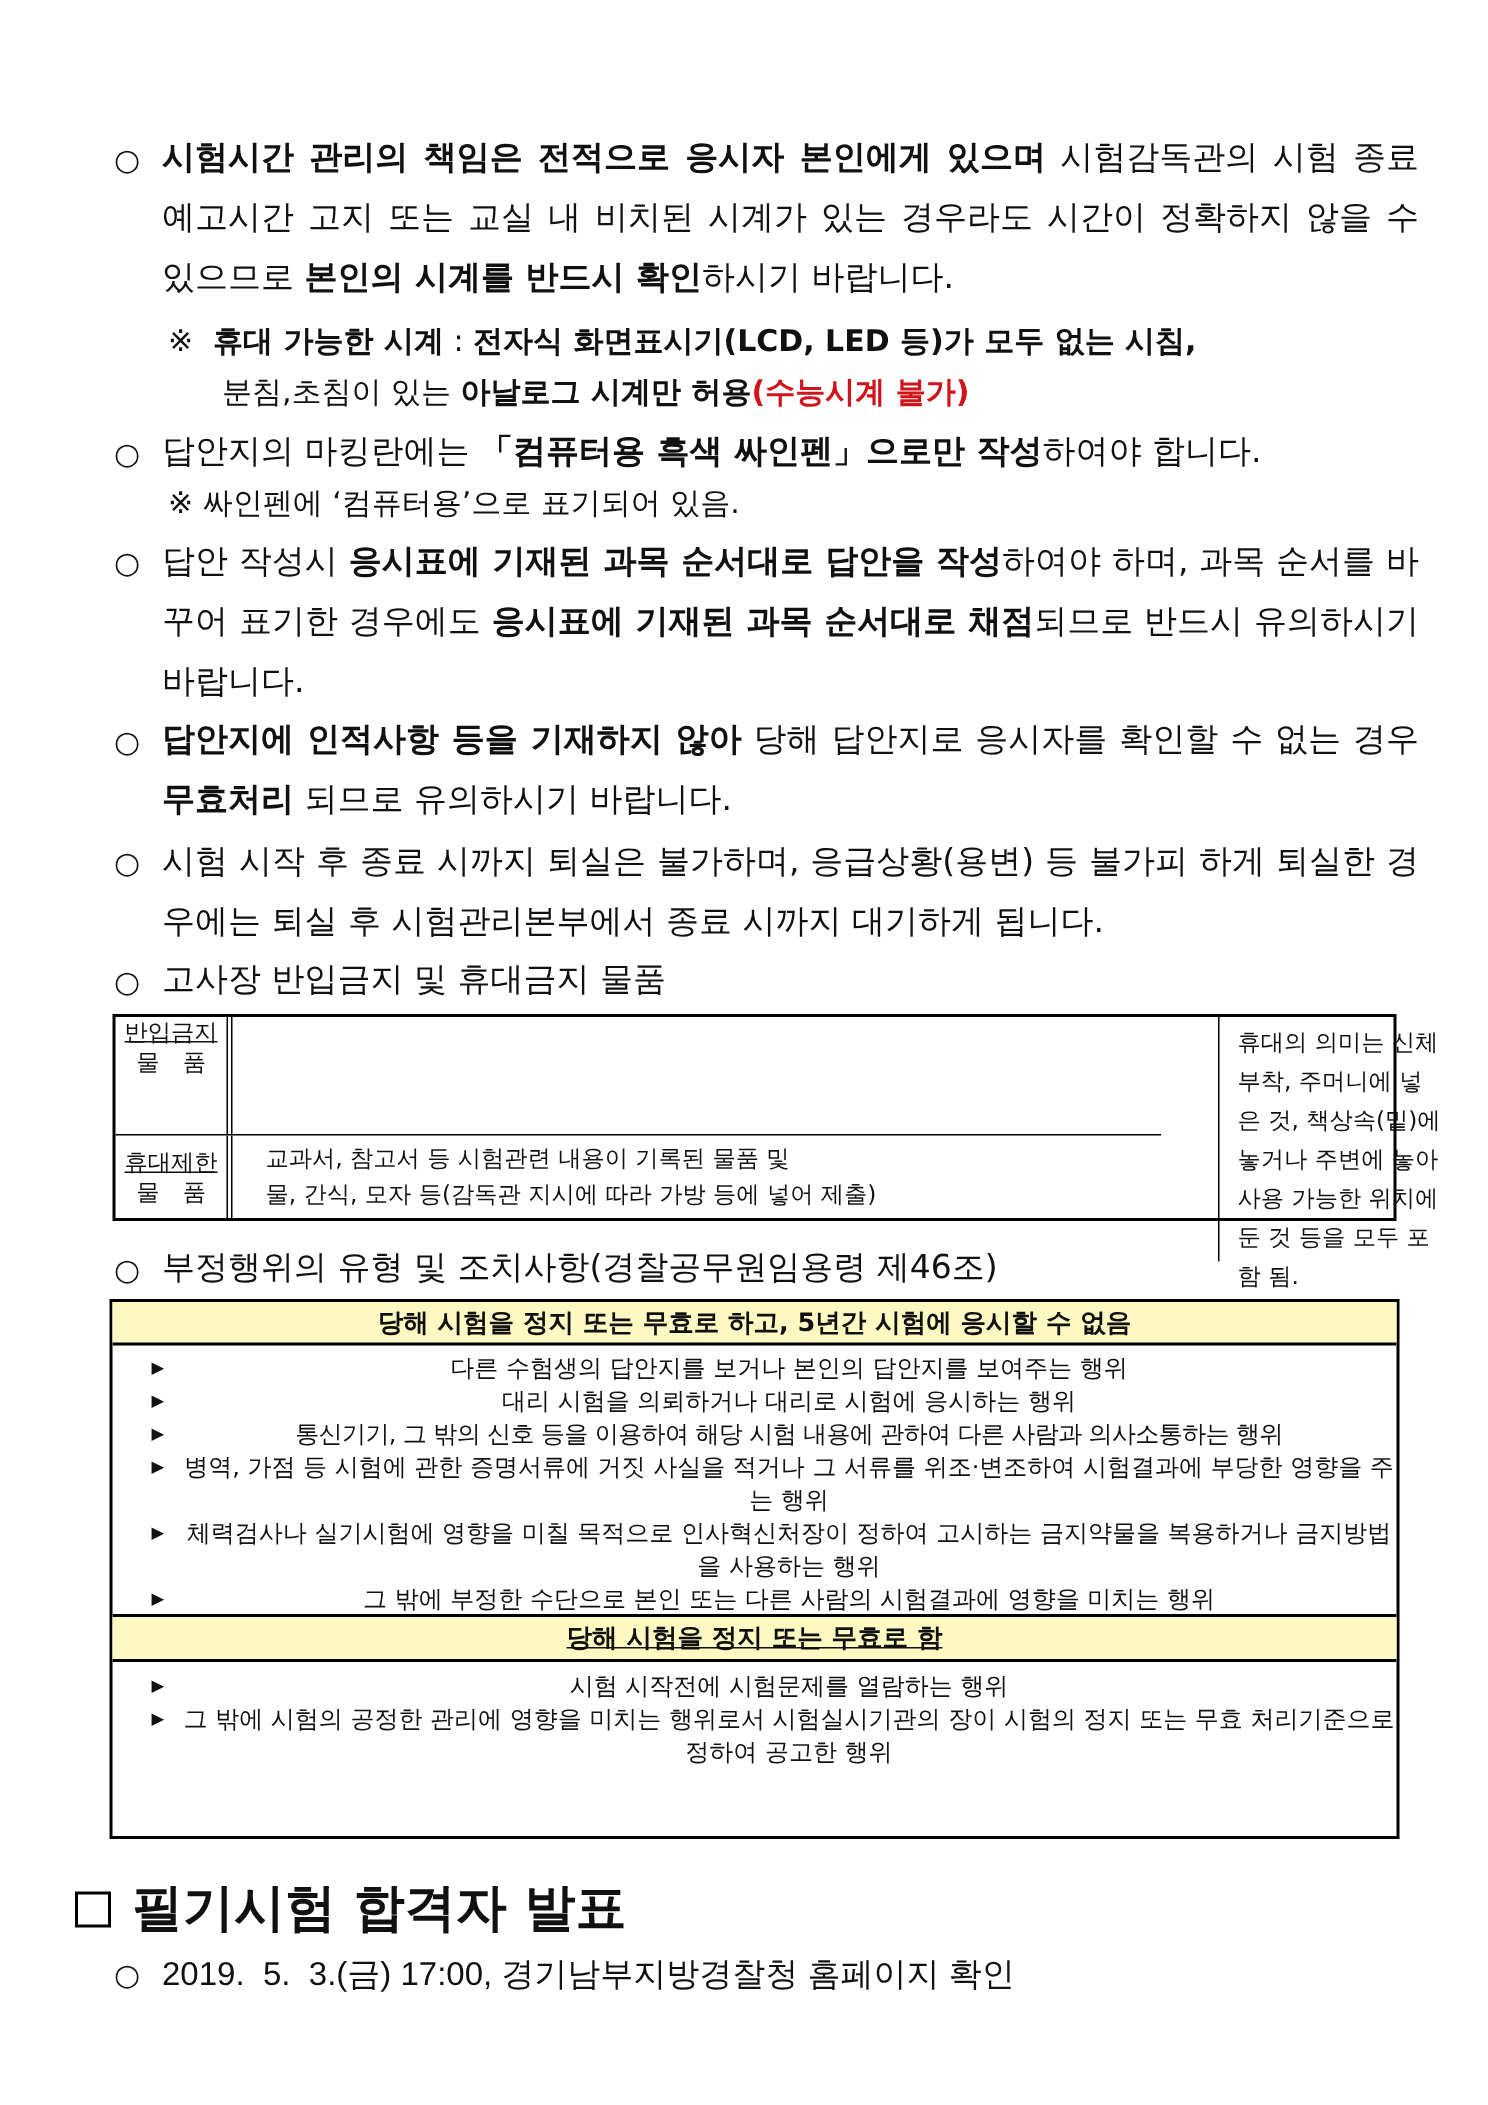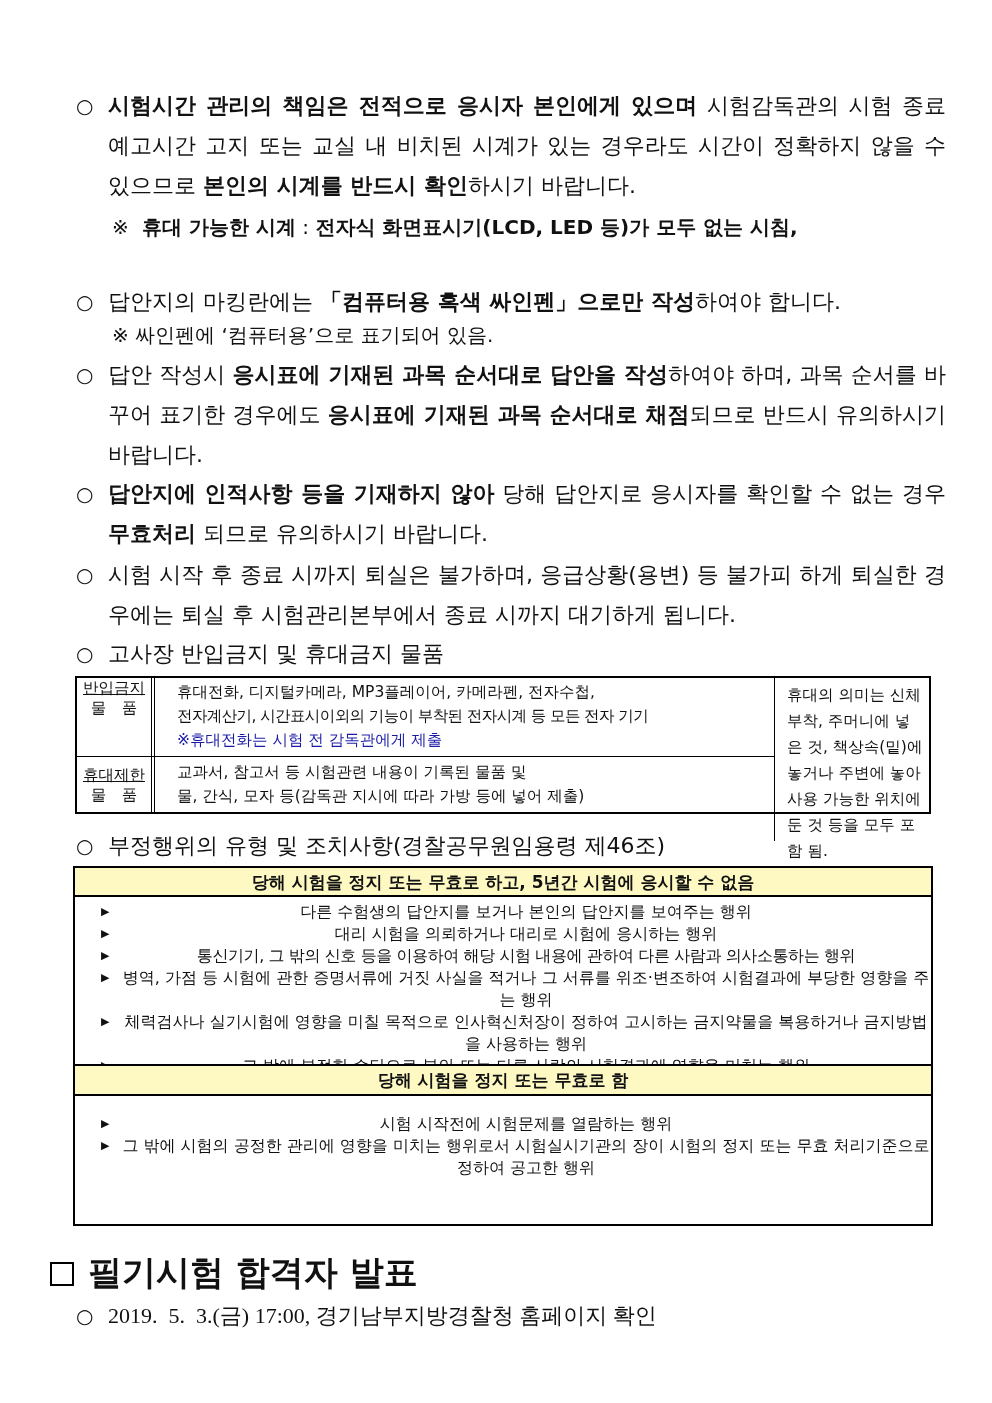--- a/index.html
+++ b/index.html
@@ -13,21 +13,21 @@
   .red { color: #d0141a; }
   .blue { color: #1a1aa6; }
 
   
   .items { position: absolute; left: 75px; top: 676px; width: 856px; height: 138px;
            border: 2px solid #000; box-sizing: border-box; font-size: 15.5px; }
   .items .lbl { position: absolute; left: 0; width: 78px; text-align: center; line-height: 20px;
                 border-right: 4px double #000; box-sizing: border-box; }
   .items .lbl .u { text-decoration: underline; }
   .items .cell { position: absolute; left: 84px; width: 610px; padding-left: 16px; line-height: 24px; box-sizing: border-box; }
-  .items .right { position: absolute; left: 697px; top: 0; width: 157px; height: 163px;
+  .items .right { position: absolute; left: 735px; top: 0; width: 157px; height: 163px;
                   border-left: 1px solid #000; padding: 4px 8px 0 12px; line-height: 26px; box-sizing: border-box; }
   .items .hdiv { position: absolute; left: 0; top: 78px; width: 697px; border-top: 1px solid #000; }
 
   
   .mis { position: absolute; left: 73px; top: 866px; width: 860px; height: 360px;
          border: 2px solid #000; box-sizing: border-box; font-size: 16px; }
   .mis .hdr { position: absolute; left: 0; width: 856px; height: 29px; background: #fef9c3;
               text-align: center; line-height: 29px; font-size: 17px; font-weight: bold;
               border-bottom: 2px solid #000; box-sizing: border-box; }
   .mis .hdr.second { border-top: 2px solid #000; }
@@ -44,20 +44,23 @@
 <div class="para" style="top:86px;">
   <span class="bul">○</span>
   <div class="body">
     <span class="b">시험시간 관리의 책임은 전적으로 응시자 본인에게 있으며</span><span> 시험감독관의 시험 종료 예고시간 고지 또는 교실 내 비치된 시계가 있는 경우라도 시간이 정확하지 않을 수 있으므로 </span><span class="b">본인의 시계를 반드시 확인</span><span>하시기 바랍니다.</span>
   </div>
 </div>
 <div class="note" style="left:112px; top:210px; width:836px;">
   <div style="display:flex; justify-content:space-between;">
     <span style="width:30px;">※</span>
     <span style="flex:1;"><span class="b">휴대 가능한 시계</span><span> : </span><span class="b">전자식 화면표시기(LCD, LED 등)가 모두 없는 시침,</span></span>
+  </div>
+  <div style="padding-left:36px;">
+    <span>분침,초침이 있는 </span><span class="b">아날로그 시계만 허용</span><span class="red b">(수능시계 불가)</span>
   </div>
 </div>
 
 <div class="para" style="top:282px;">
   <span class="bul">○</span>
   <div class="body">
     <span>답안지의 마킹란에는 </span><span class="b">「컴퓨터용 흑색 싸인펜」으로만 작성</span><span>하여야 합니다.</span>
   </div>
 </div>
 <div class="note" style="left:112px; top:318px;">※ 싸인펜에 ‘컴퓨터용’으로 표기되어 있음.</div>
@@ -88,25 +91,20 @@
   <div class="body">
     <span>고사장 반입금지 및 휴대금지 물품</span>
   </div>
 </div>
 
 <div class="items">
   <div class="lbl" style="top:0; height:78px; ">
     <div class="u">반입금지</div>
     <div>물　품</div>
   </div>
-  <div class="cell" style="top:2px;">
-    <div>휴대전화, 디지털카메라, MP3플레이어, 카메라펜, 전자수첩,</div>
-    <div style="white-space:nowrap; letter-spacing:-0.6px;">전자계산기, 시간표시이외의 기능이 부착된 전자시계 등 모든 전자 기기</div>
-    <div class="blue">※휴대전화는 시험 전 감독관에게 제출</div>
-  </div>
   <div class="hdiv"></div>
   <div class="lbl" style="top:79px; height:55px; padding-top:8px;">
     <div class="u">휴대제한</div>
     <div>물　품</div>
   </div>
   <div class="cell" style="top:82px;">
     <div>교과서, 참고서 등 시험관련 내용이 기록된 물품 및</div>
     <div>물, 간식, 모자 등(감독관 지시에 따라 가방 등에 넣어 제출)</div>
   </div>
   <div class="right">휴대의 의미는 신체부착, 주머니에 넣은 것, 책상속(밑)에 놓거나 주변에 놓아 사용 가능한 위치에 둔 것 등을 모두 포함 됨.</div>
@@ -120,26 +118,26 @@
 <div class="mis">
   <div class="hdr" style="top:0;">당해 시험을 정지 또는 무효로 하고, 5년간 시험에 응시할 수 없음</div>
   <ul style="top:33px;">
     <li>다른 수험생의 답안지를 보거나 본인의 답안지를 보여주는 행위</li>
     <li>대리 시험을 의뢰하거나 대리로 시험에 응시하는 행위</li>
     <li style="white-space:nowrap; letter-spacing:-0.4px;">통신기기, 그 밖의 신호 등을 이용하여 해당 시험 내용에 관하여 다른 사람과 의사소통하는 행위</li>
     <li>병역, 가점 등 시험에 관한 증명서류에 거짓 사실을 적거나 그 서류를 위조·변조하여 시험결과에 부당한 영향을 주는 행위</li>
     <li>체력검사나 실기시험에 영향을 미칠 목적으로 인사혁신처장이 정하여 고시하는 금지약물을 복용하거나 금지방법을 사용하는 행위</li>
     <li>그 밖에 부정한 수단으로 본인 또는 다른 사람의 시험결과에 영향을 미치는 행위</li>
   </ul>
-  <div class="hdr second" style="top:196px; height:32px; line-height:28px;">당해 시험을 정지 또는 무효로 함</div>
+  <div class="hdr second" style="top:208px; height:32px; line-height:28px;text-decoration:underline;">당해 시험을 정지 또는 무효로 함</div>
   <ul style="top:245px;">
     <li>시험 시작전에 시험문제를 열람하는 행위</li>
     <li>그 밖에 시험의 공정한 관리에 영향을 미치는 행위로서 시험실시기관의 장이 시험의 정지 또는 무효 처리기준으로 정하여 공고한 행위</li>
   </ul>
 </div>
 
 <div class="sec-title">
   <span class="box"></span><span>필기시험 합격자 발표</span>
 </div>
 <div class="para" style="top:1296px;">
   <span class="bul">○</span>
-  <div class="body" style="font-family:Liberation Serif, serif; white-space:pre;"><span>2019.  5.  3.(금) 17:00, 경기남부지방경찰청 홈페이지 확인</span></div>
+  <div class="body" style="font-family:Liberation Sans, sans-serif; white-space:pre;"><span>2019.  5.  3.(금) 17:00, 경기남부지방경찰청 홈페이지 확인</span></div>
 </div>
 
 </body></html>

